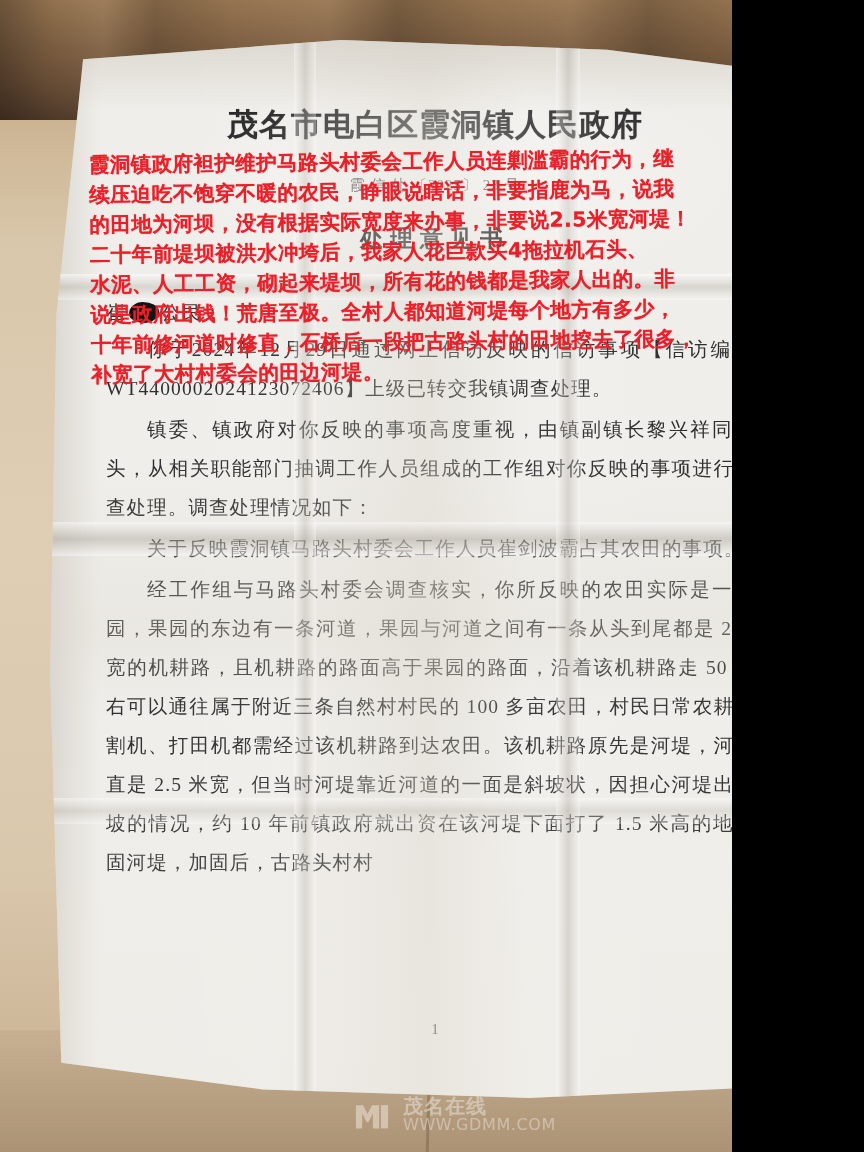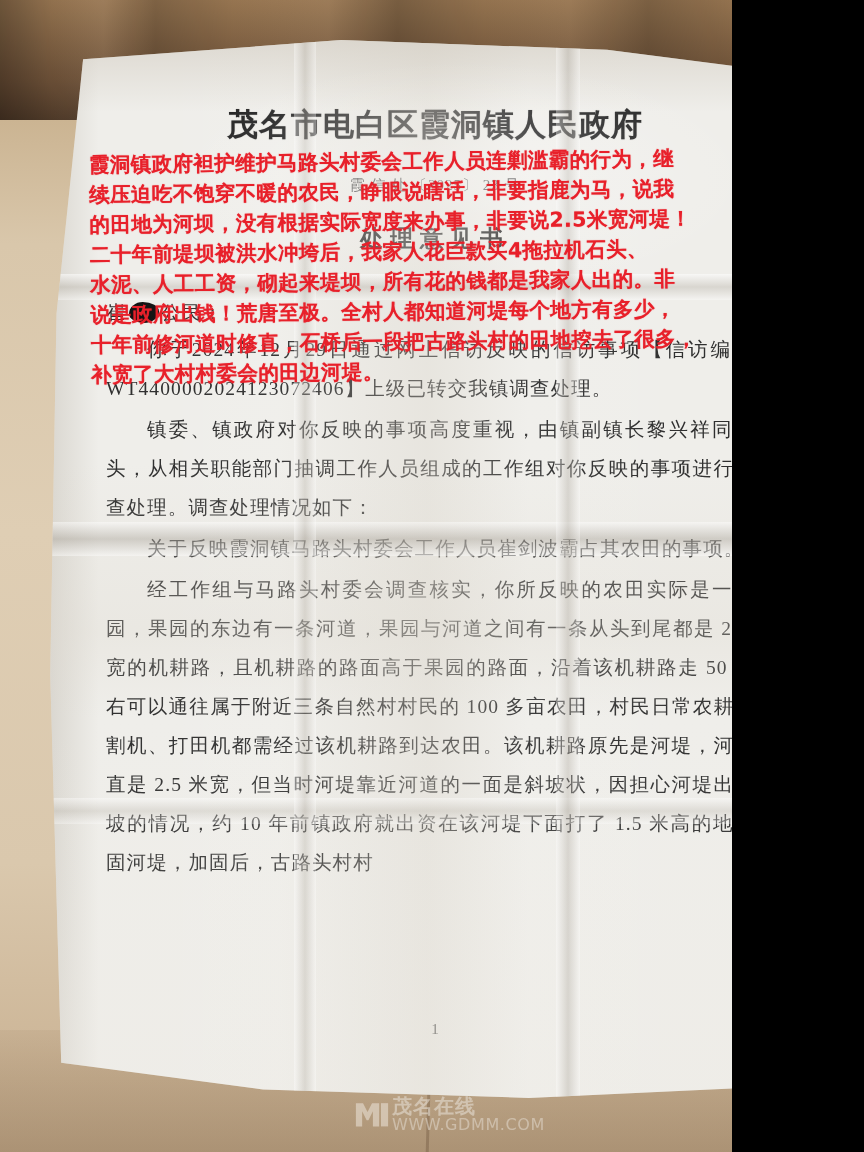--- a/index.html
+++ b/index.html
@@ -181,22 +181,22 @@
     pointer-events: none;
   }
   #redNote span { display: block; white-space: nowrap; }
 
   
   #watermark {
     position: absolute;
     left: 352px;
     bottom: 18px;
     display: flex;
-    align-items: flex-start;
-    gap: 0;
+    align-items: center;
+    gap: 11px;
     opacity: 0.55;
   }
   #wm-logo {
     width: 40px; height: 34px;
   }
   #wm-text {
     display: flex;
     flex-direction: column;
     line-height: 1.05;
     color: #e9e3da;

